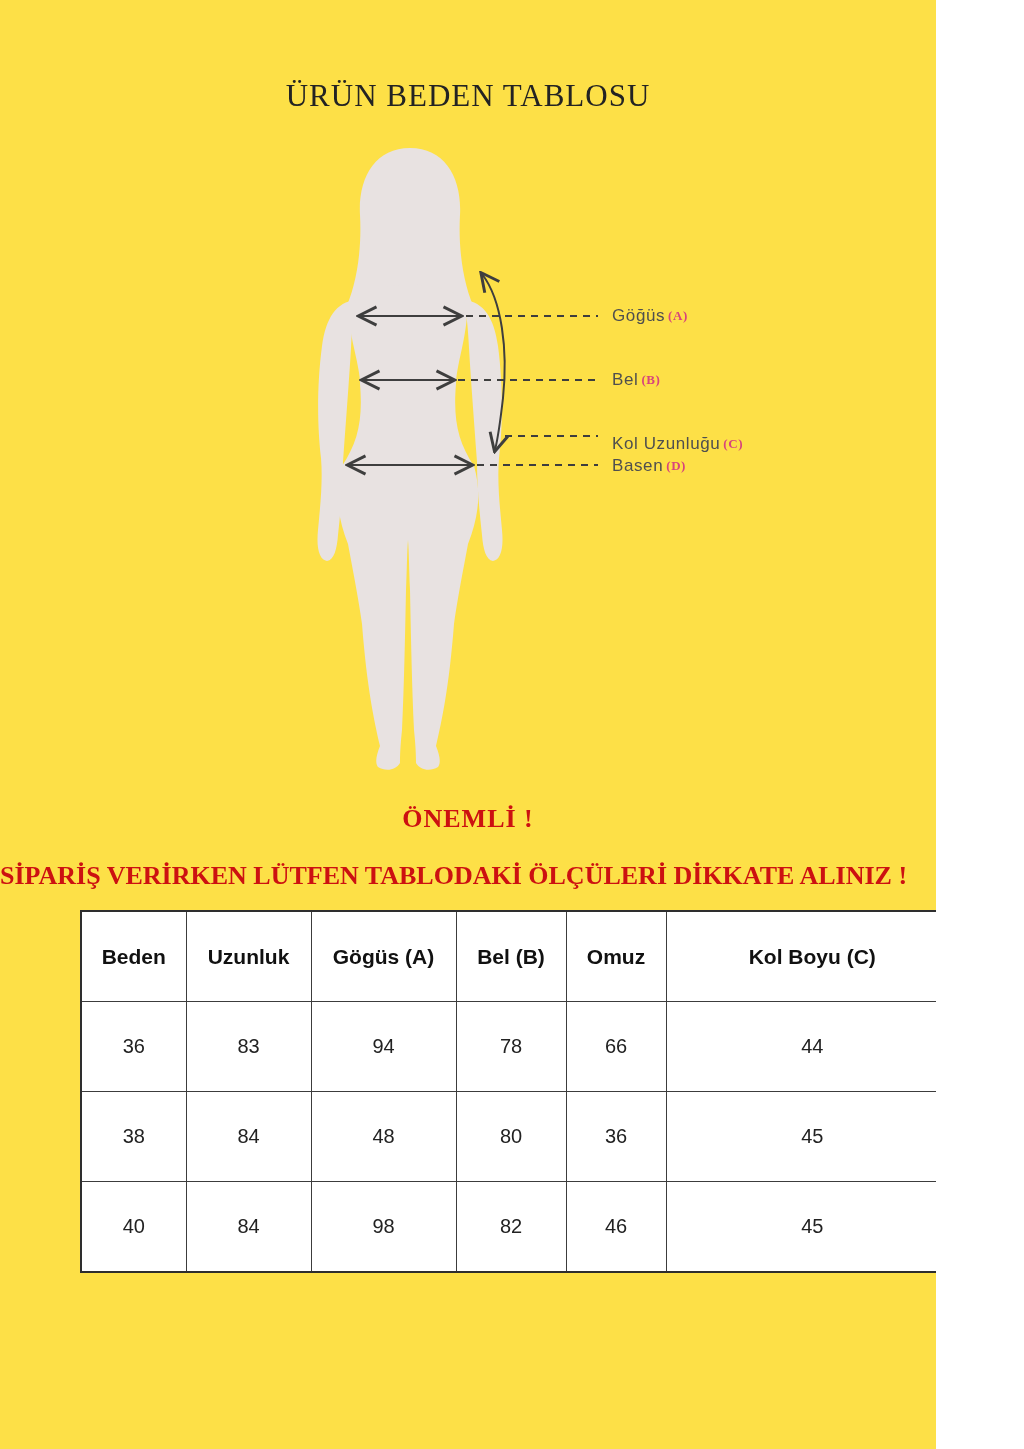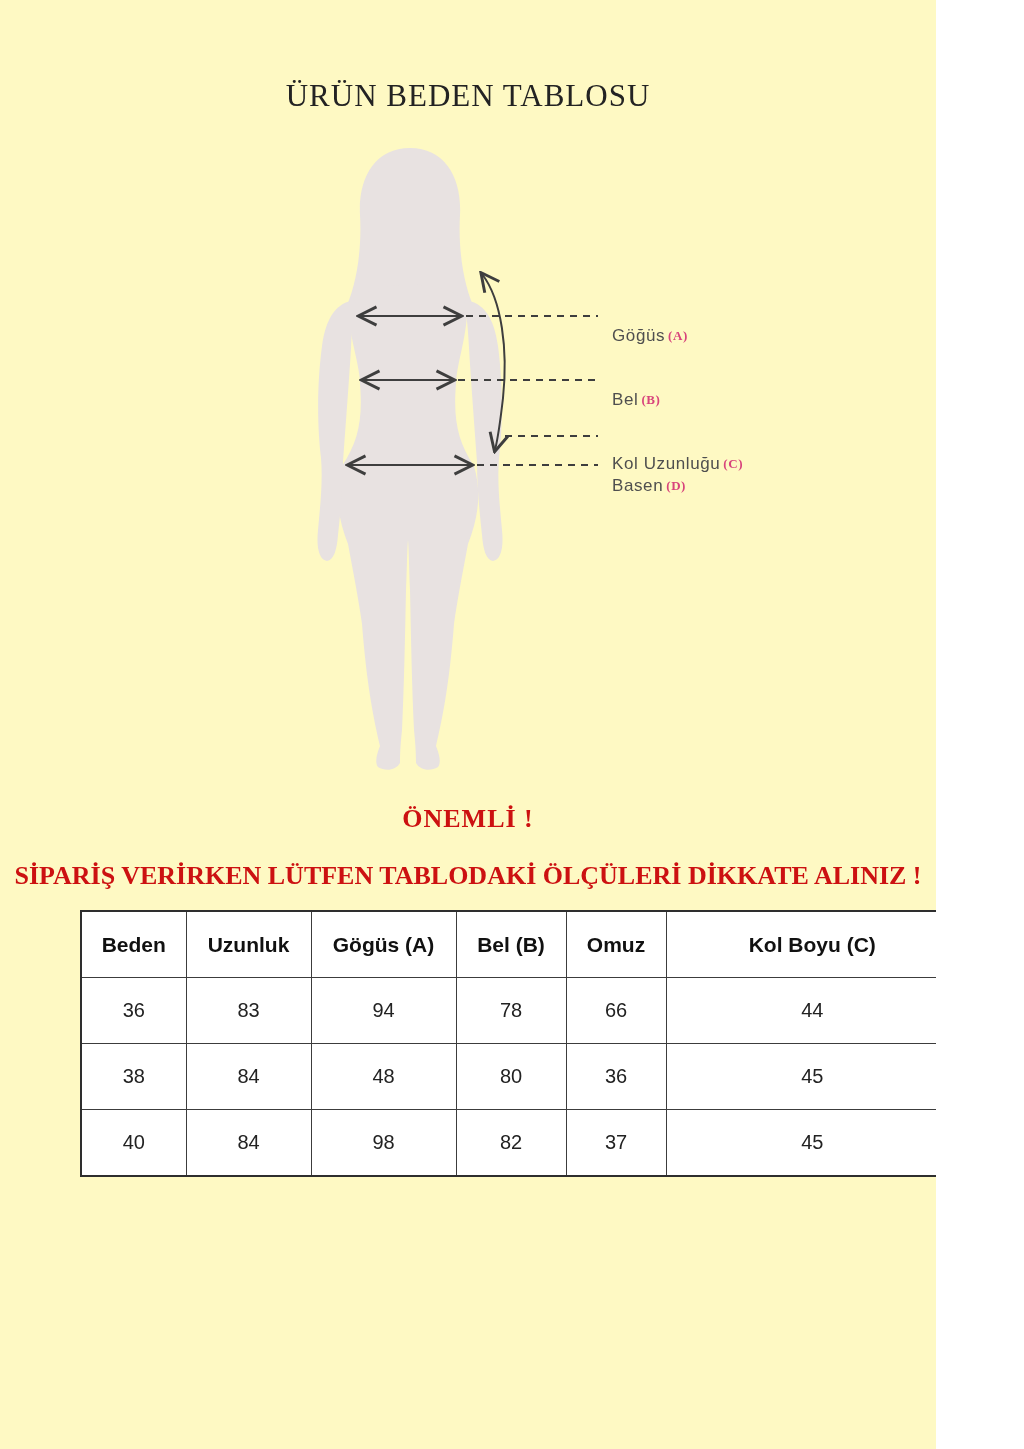--- a/index.html
+++ b/index.html
@@ -1,19 +1,19 @@
 <!DOCTYPE html>
 <html><head>
 <meta charset="utf-8">
 <style>
   html,body{margin:0;padding:0;background:#ffffff;}
   .page{
     position:relative;
     width:936px;height:1449px;
-    background:#fef9c3;
+    background:#fde047;
     font-family:"Liberation Sans", sans-serif;
     overflow:hidden;
   }
   .page-title{
     position:absolute;top:78px;left:0;width:100%;
     text-align:center;
     font-family:"Liberation Serif", serif;
     font-size:31px;font-weight:400;
     letter-spacing:1px;
     color:#232323;
@@ -22,21 +22,20 @@
     position:absolute;top:0;left:0;
     width:1024px;height:800px;
     pointer-events:none;
   }
   .measure-label{
     position:absolute;left:612px;
     font-size:17px;
     color:#4f4f4f;
     letter-spacing:0.6px;
     white-space:nowrap;
-    margin-top:20px;
   }
   .measure-label .letter{
     font-family:"Liberation Serif", serif;
     font-weight:bold;
     font-size:13px;
     color:#d8447c;
     margin-left:3px;
     vertical-align:1px;
   }
   .label-gogus{top:306px;}
@@ -47,40 +46,39 @@
     position:absolute;top:804px;left:0;width:100%;
     text-align:center;
     font-family:"Liberation Serif", serif;
     font-weight:bold;
     font-size:26px;
     color:#cc1111;
     letter-spacing:1px;
   }
   .warning-message{
     position:absolute;top:861px;left:0;width:100%;
-    text-align:center;
     font-family:"Liberation Serif", serif;
     font-weight:bold;
     font-size:26px;
     color:#cc1111;
     letter-spacing:0px;
   }
   table.size-table{
     position:absolute;top:910px;left:80px;
     width:878px;
     border-collapse:collapse;
     table-layout:fixed;
     background:#ffffff;
     border:2px solid #2e2e2e;
   }
   table.size-table th, table.size-table td{
     border:1px solid #3c3c3c;
     text-align:center;
     vertical-align:middle;
-    padding:4px;
+    padding:16px;
   }
   table.size-table th{
     height:57px;
     font-size:21px;
     font-weight:bold;
     color:#111111;
   }
   table.size-table td{
     height:57px;
     font-size:20px;
@@ -225,19 +223,19 @@
         <td>48</td>
         <td>80</td>
         <td>36</td>
         <td>45</td>
       </tr>
       <tr>
         <td>40</td>
         <td>84</td>
         <td>98</td>
         <td>82</td>
-        <td>37</td>
+        <td>46</td>
         <td>45</td>
       </tr>
     </tbody>
   </table>
 
 </div>
 
 </body></html>

